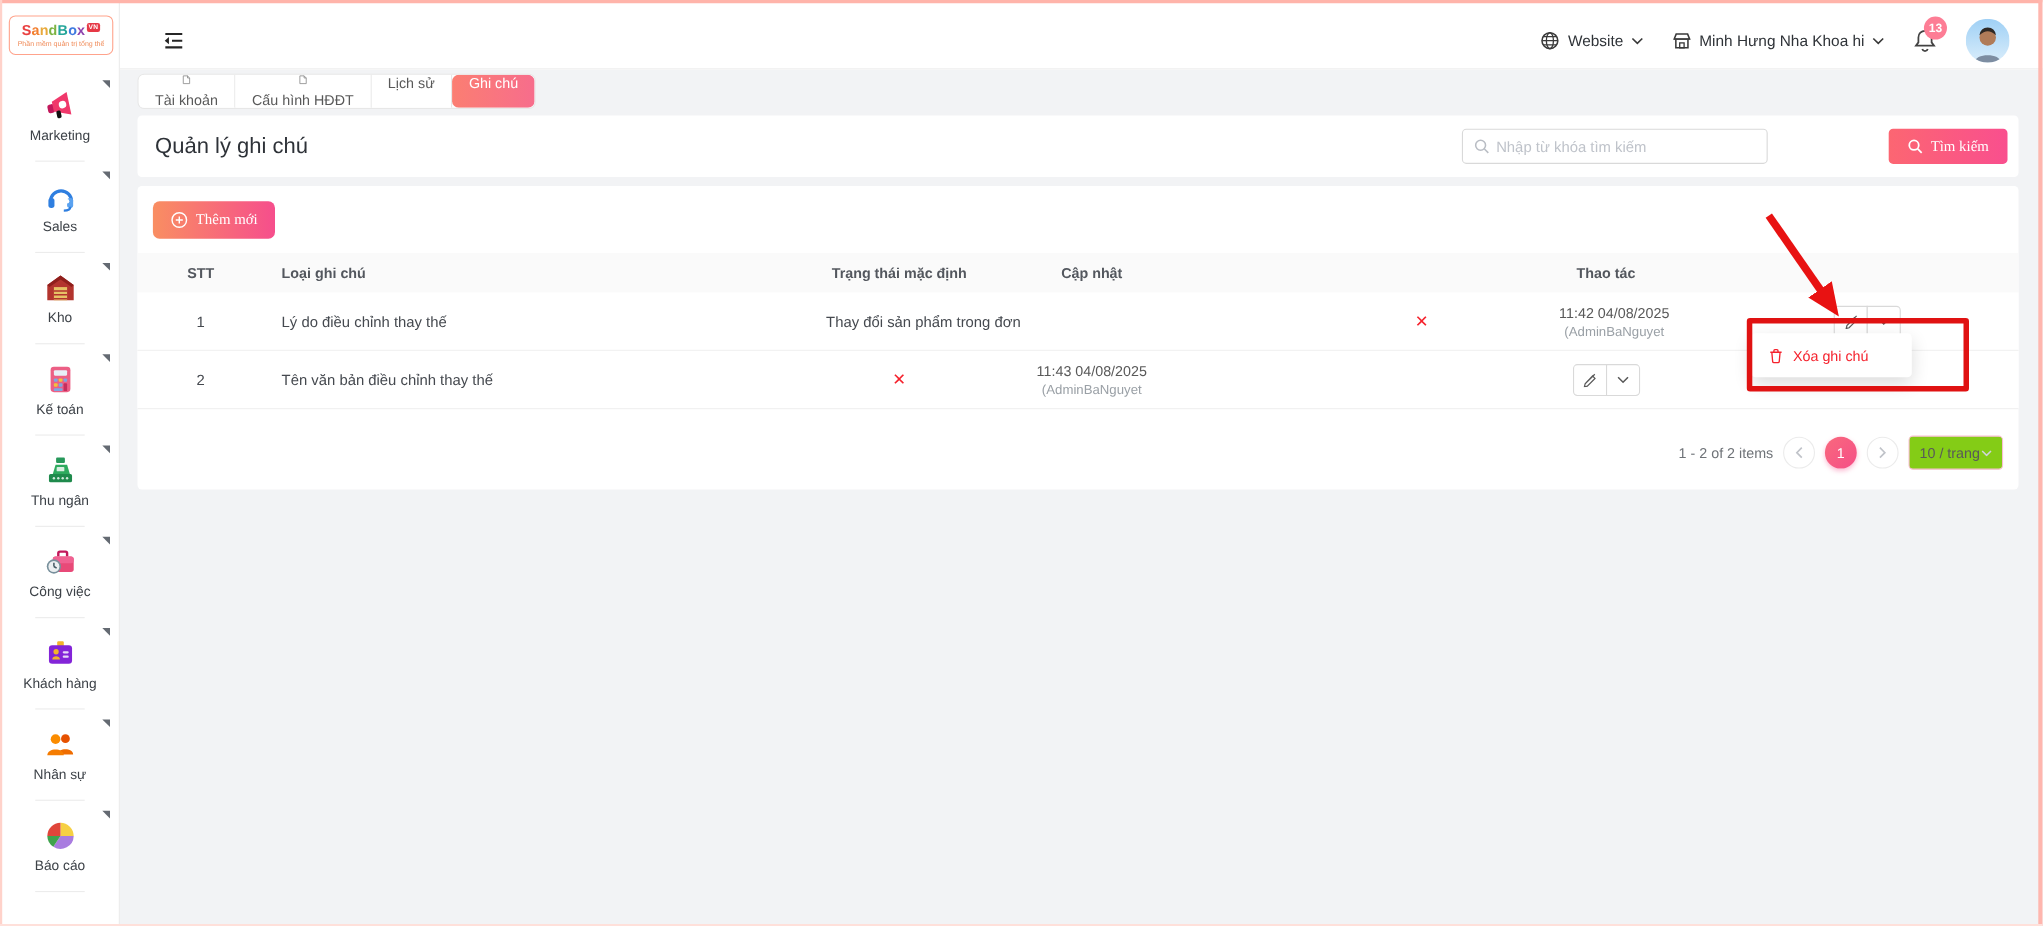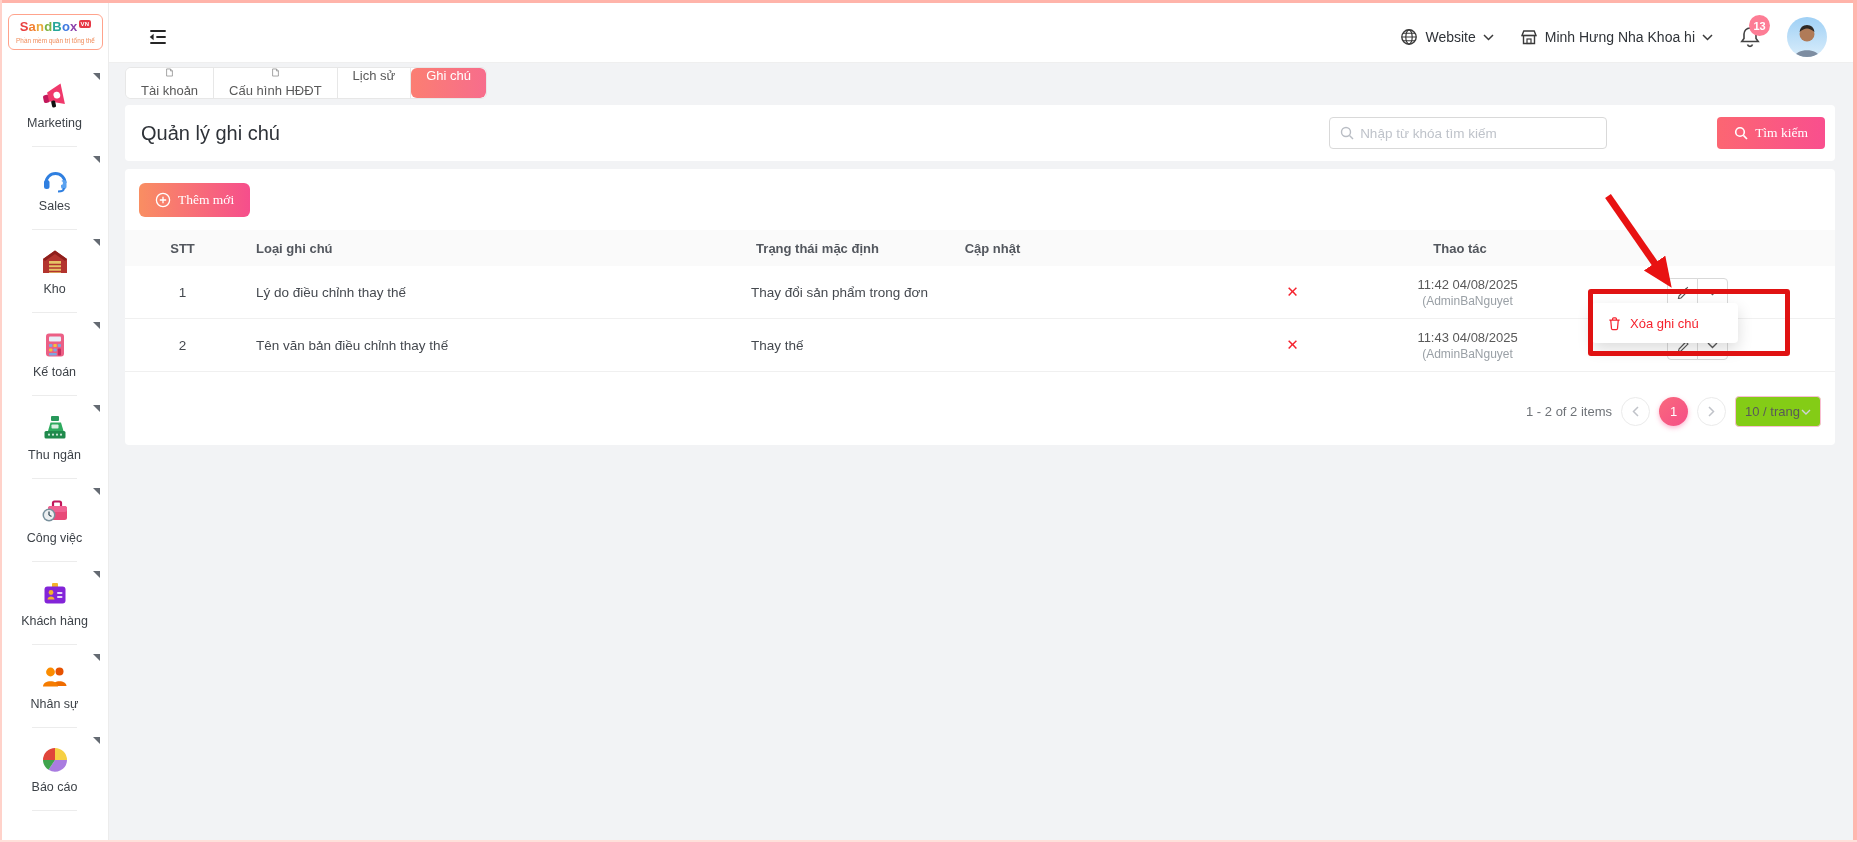--- a/index.html
+++ b/index.html
@@ -393,21 +393,20 @@
                   <path d="M1 1 L5.5 5.5 L10 1" stroke="#595959" stroke-width="1.4" fill="none"></path>
                 </svg>
             </button>
           </span>
         </div>
       </div>
 
       <div class="trow">
         <div class="c0">2</div>
         <div class="c1">Tên văn bản điều chỉnh thay thế</div>
-        <div class="c2">Thay thế</div>
         <div class="c3"><span class="x-mark">✕</span></div>
         <div class="c4">
           <div class="upd-time">11:43 04/08/2025</div>
           <div class="upd-by">(AdminBaNguyet</div>
         </div>
         <div class="c5">
           <span class="actions">
             <button class="act-btn first">
               <svg width="14" height="14" viewBox="0 0 14 14">
                   <path d="M3 11 L10 4 l1.8-1.8 M3 11 l-0.6 2.6 L5 13 L12 6 L9.8 3.8 Z" stroke="#595959" stroke-width="1.1" fill="none"></path>

